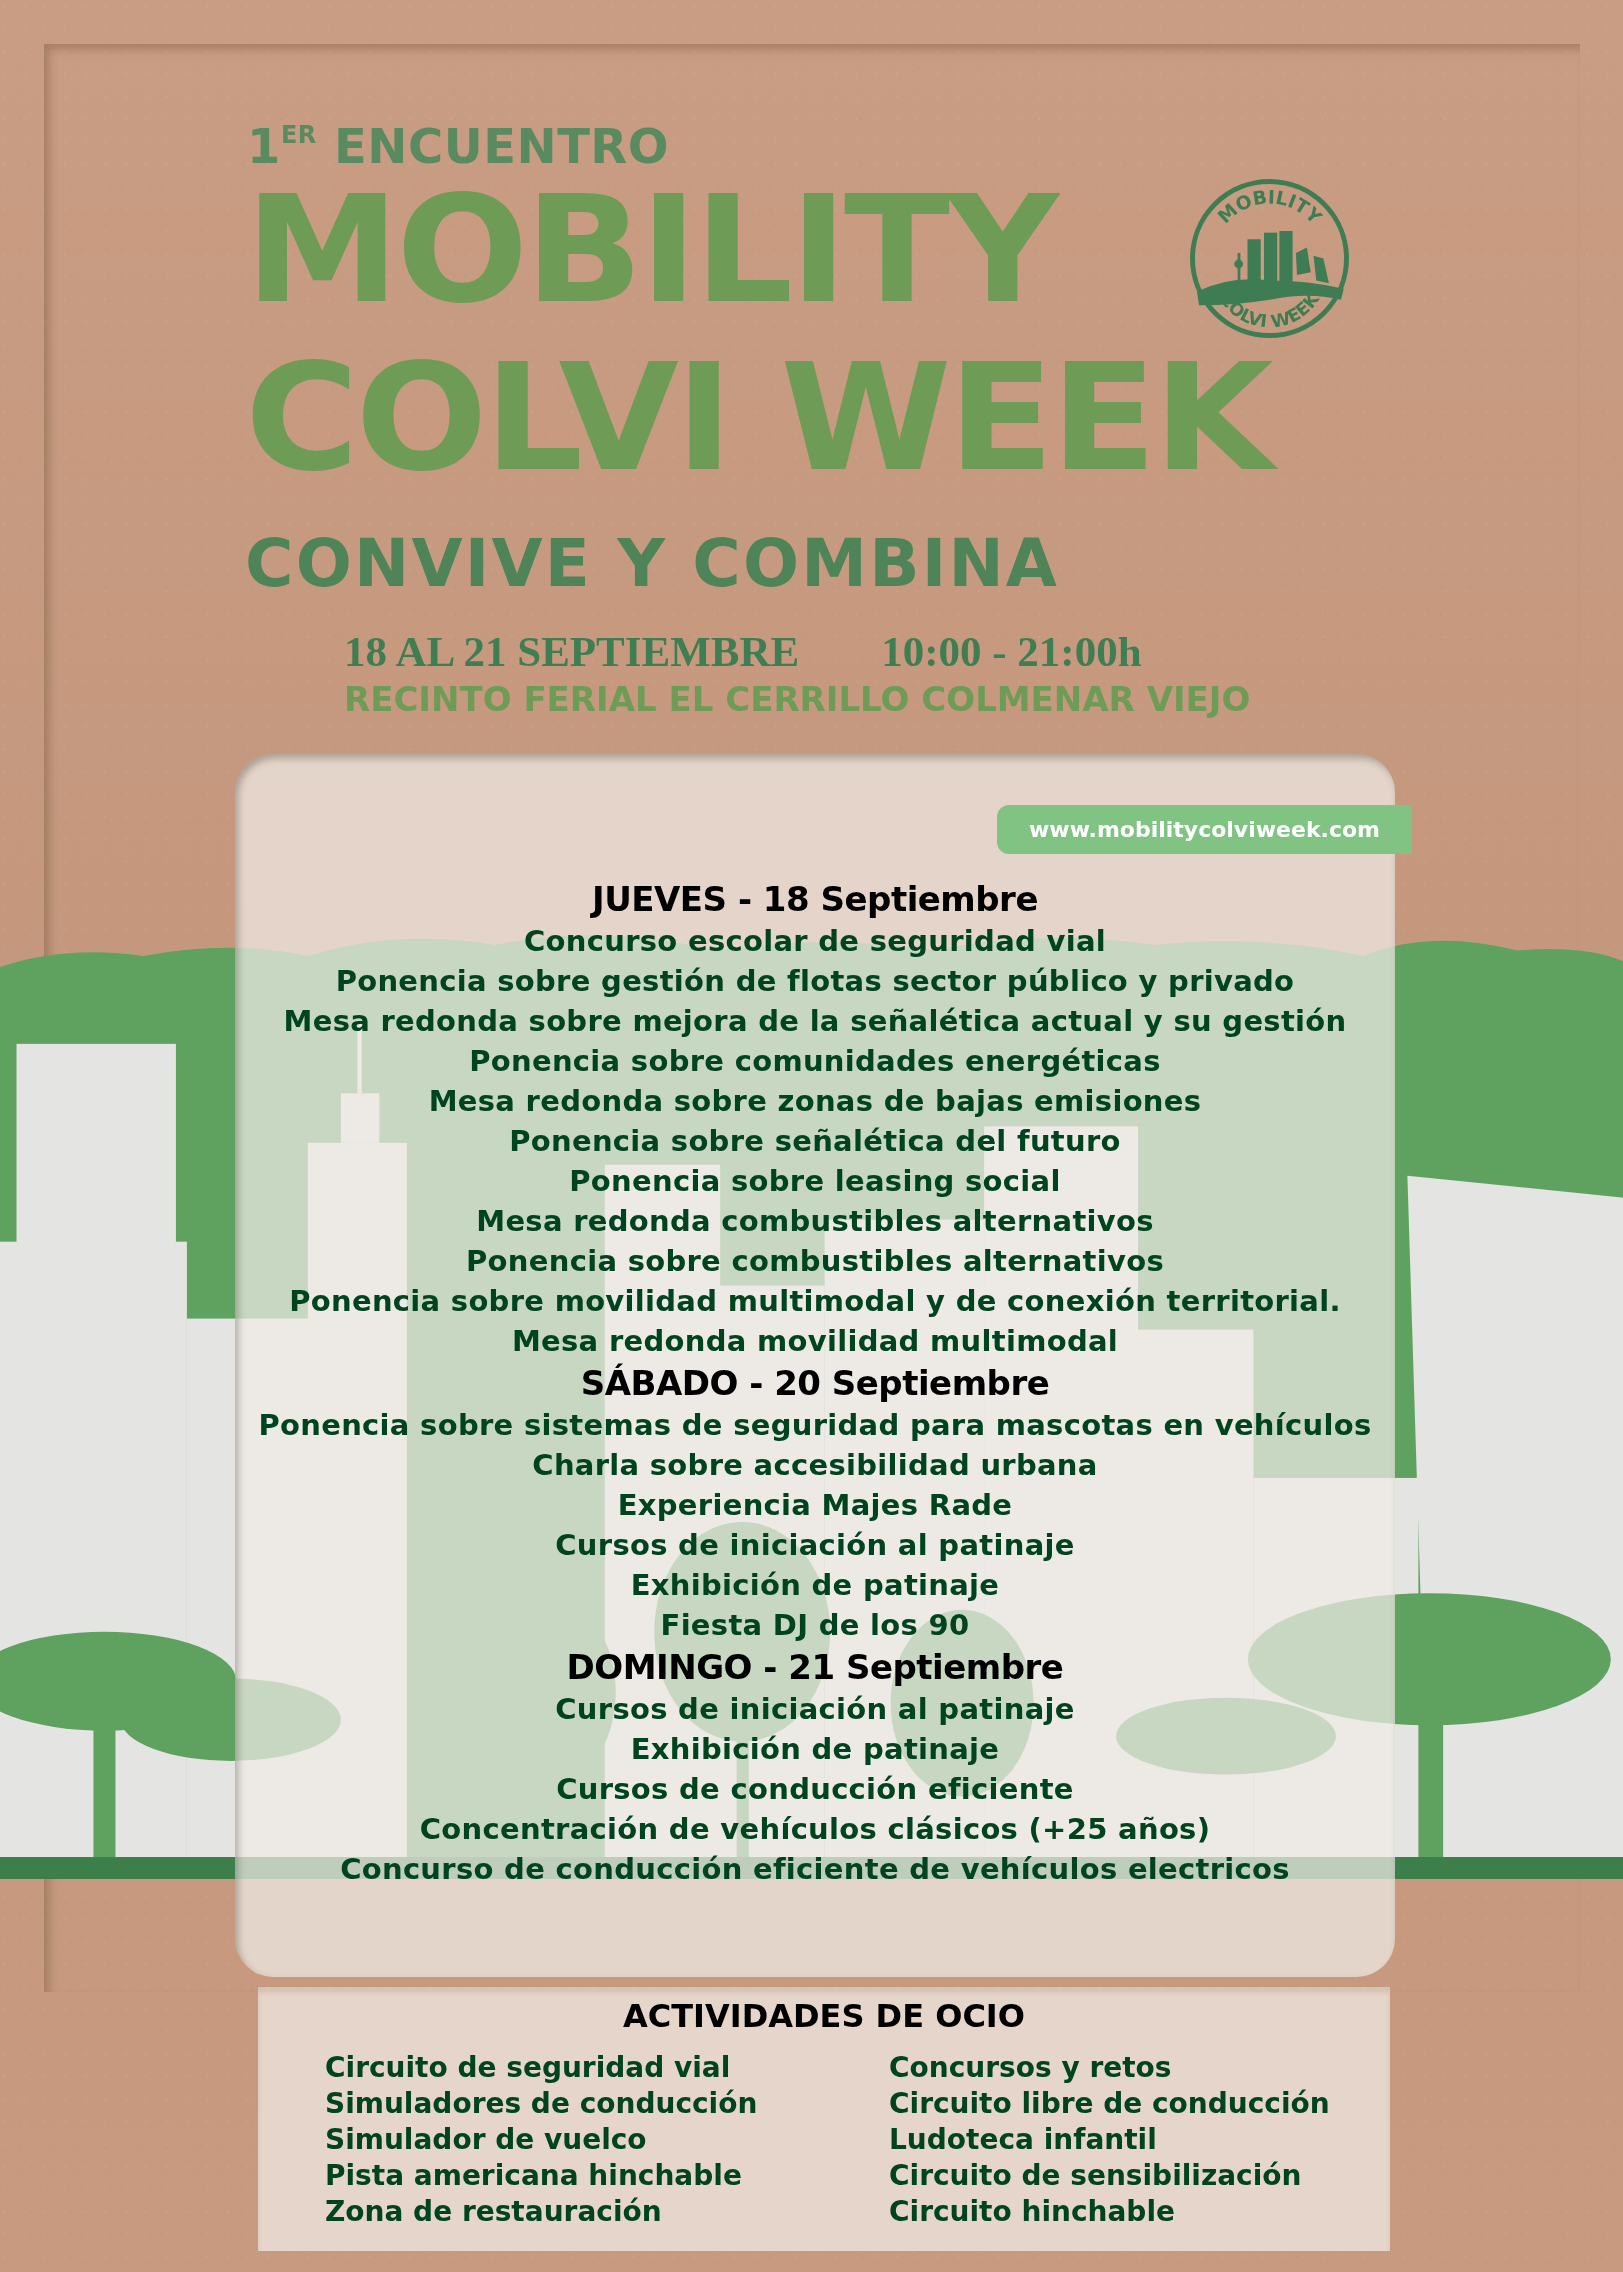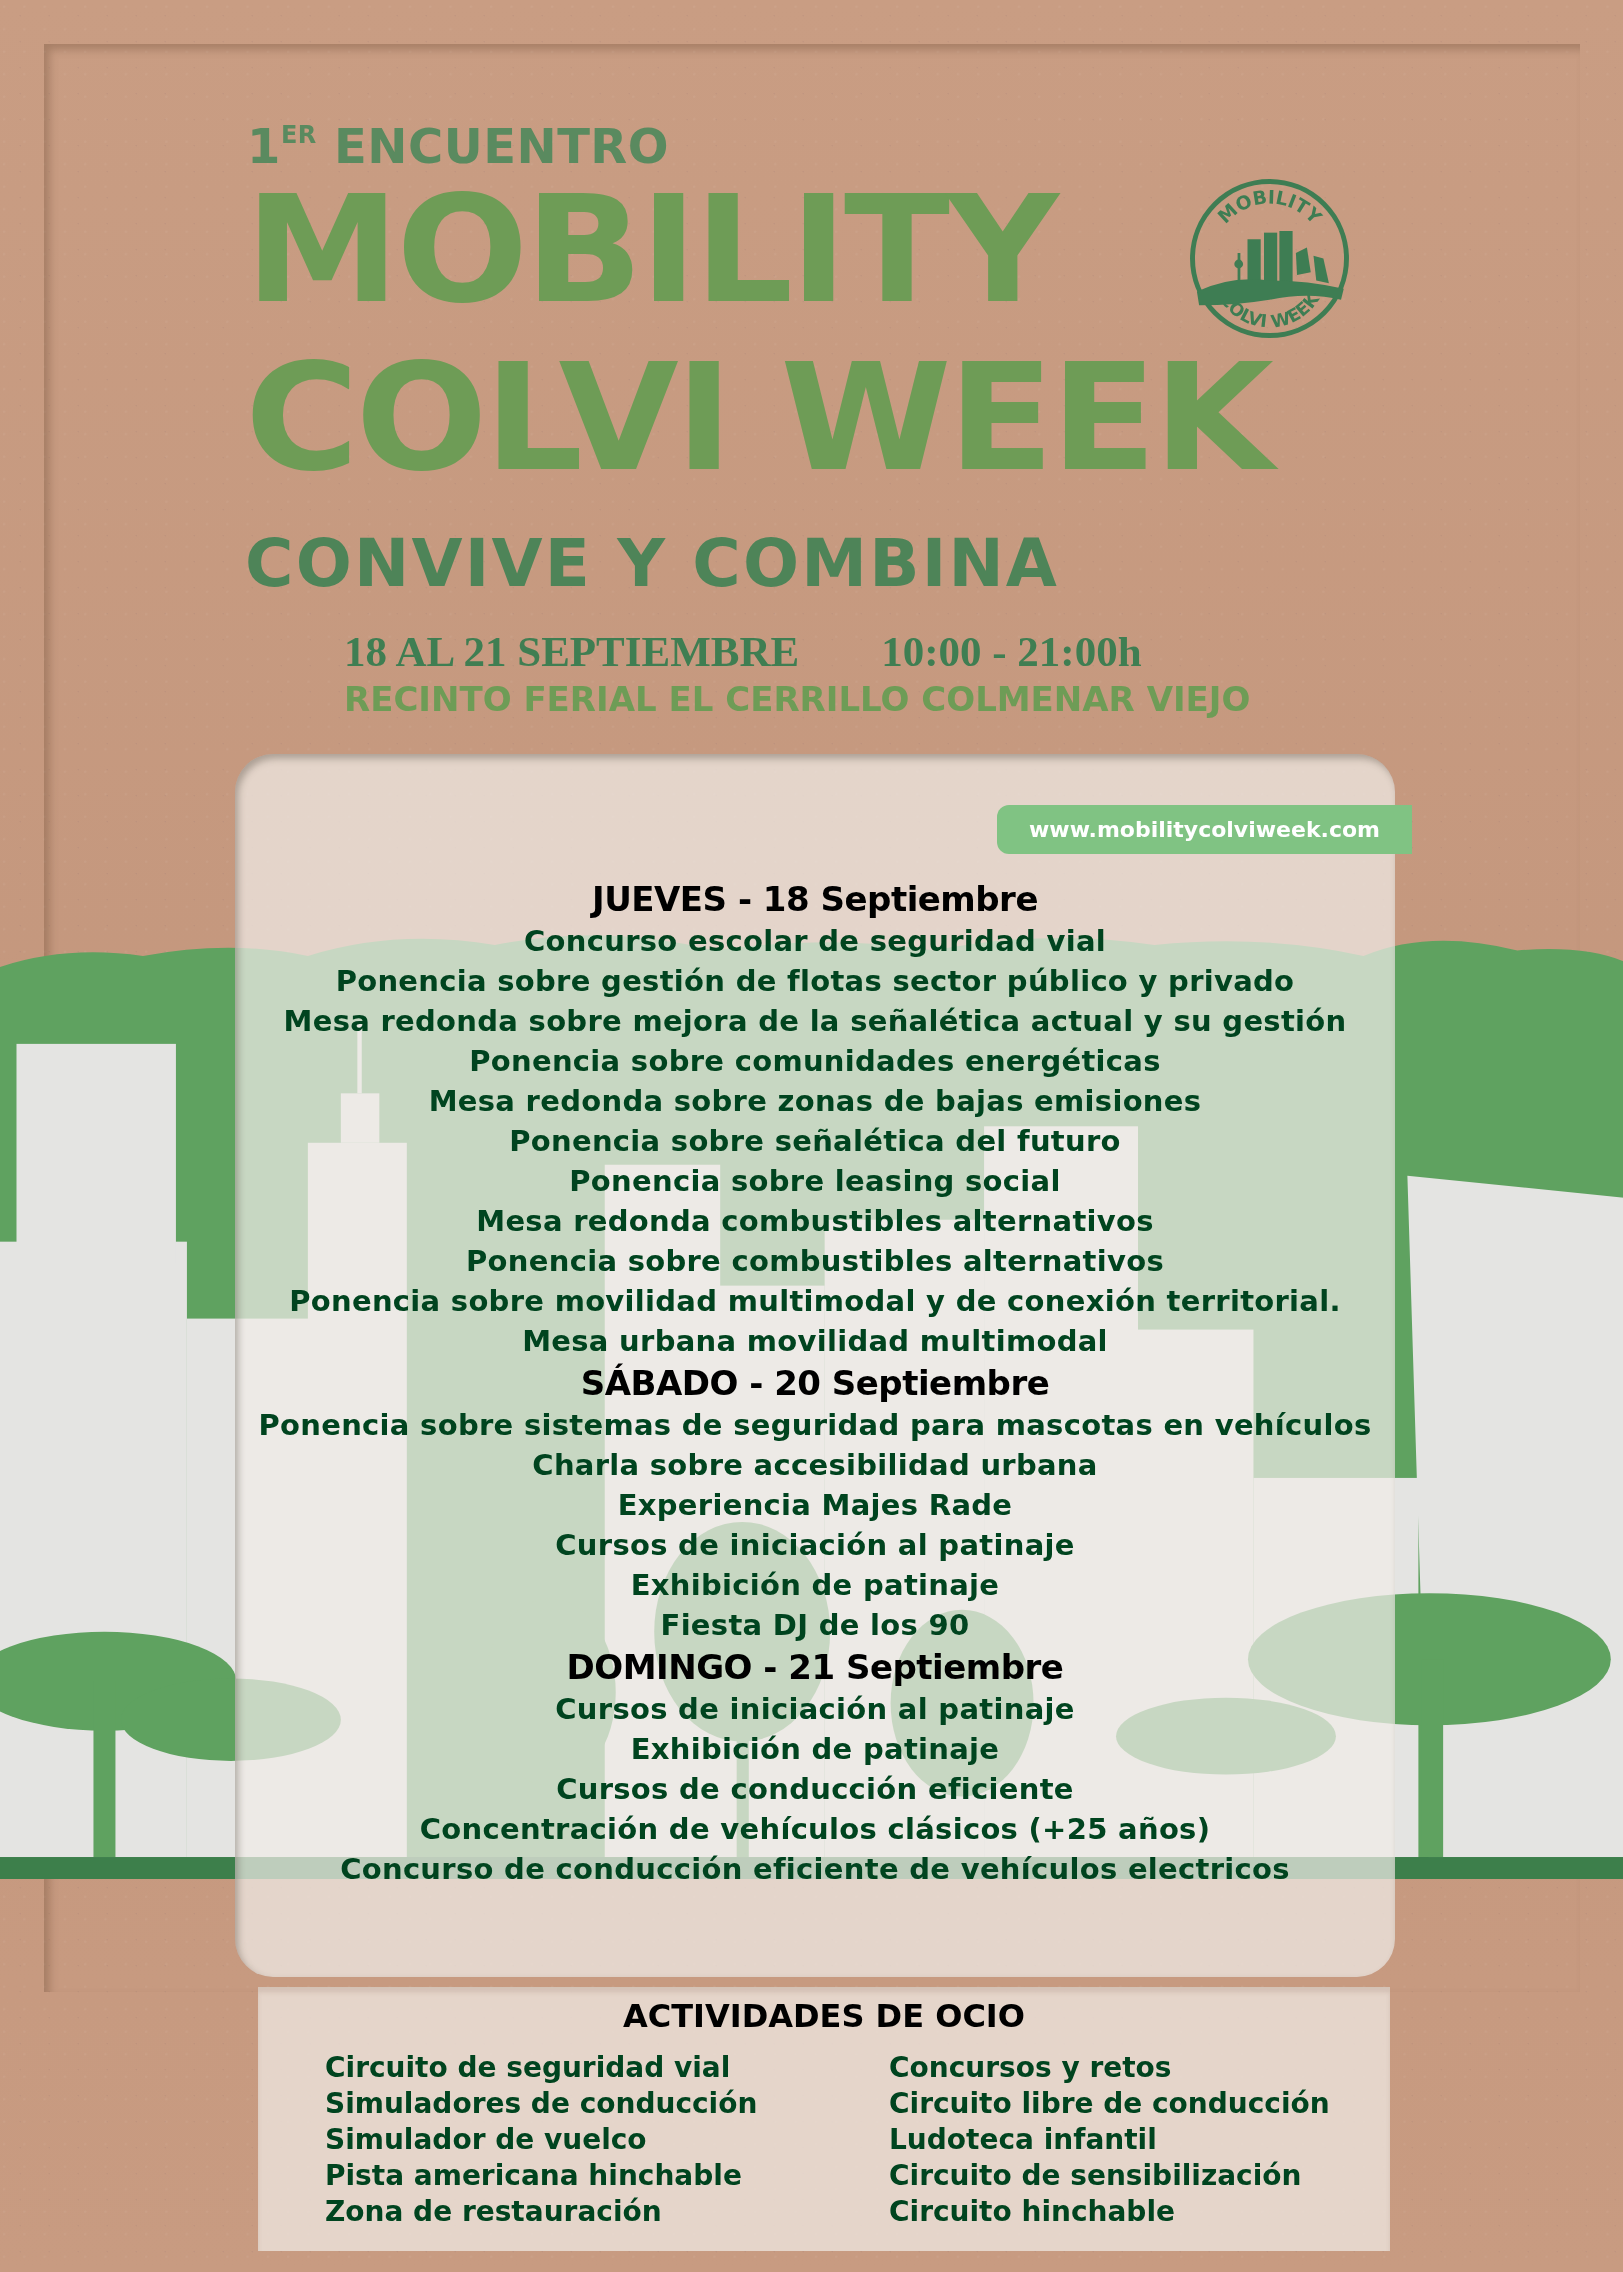--- a/index.html
+++ b/index.html
@@ -182,21 +182,21 @@
     <div class="item">Mesa redonda sobre mejora de la señalética actual y su gestión</div>
     <div class="item">Ponencia sobre comunidades energéticas</div>
     <div class="item">Mesa redonda sobre zonas de bajas emisiones</div>
   </div>
   <div class="day-block">
     <div class="item">Ponencia sobre señalética del futuro</div>
     <div class="item">Ponencia sobre leasing social</div>
     <div class="item">Mesa redonda combustibles alternativos</div>
     <div class="item">Ponencia sobre combustibles alternativos</div>
     <div class="item">Ponencia sobre movilidad multimodal y de conexión territorial.</div>
-    <div class="item">Mesa urbana movilidad multimodal</div>
+    <div class="item">Mesa redonda movilidad multimodal</div>
   </div>
   <div class="day-block">
     <div class="day-head">SÁBADO - 20 Septiembre</div>
     <div class="item">Ponencia sobre sistemas de seguridad para mascotas en vehículos</div>
     <div class="item">Charla sobre accesibilidad urbana</div>
     <div class="item">Experiencia Majes Rade</div>
     <div class="item">Cursos de iniciación al patinaje</div>
     <div class="item">Exhibición de patinaje</div>
     <div class="item">Fiesta DJ de los 90</div>
   </div>

